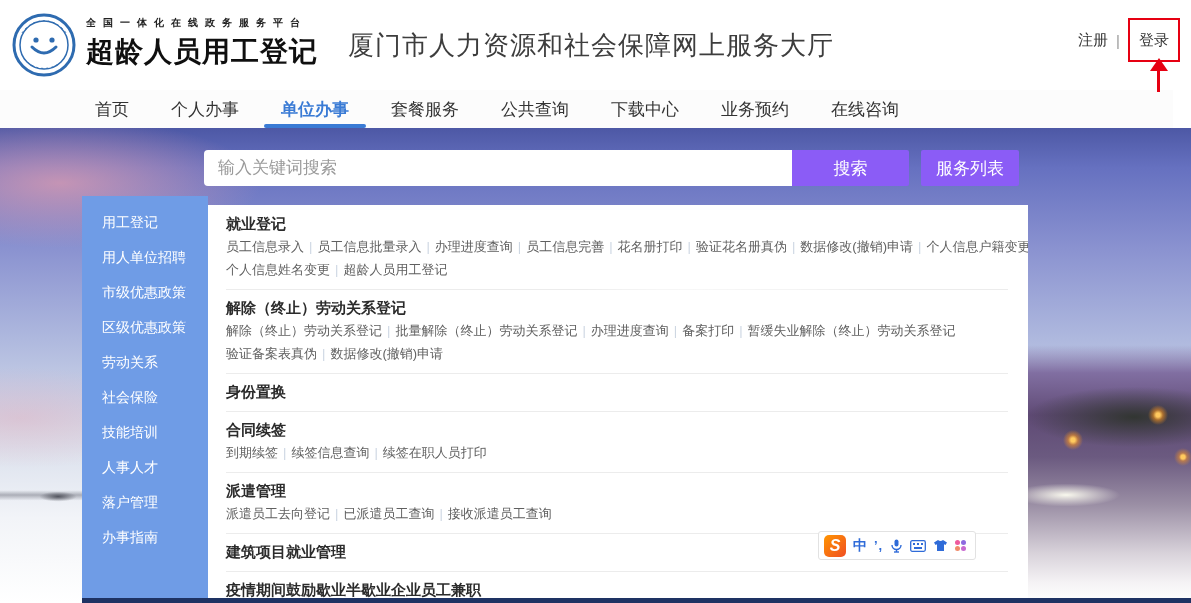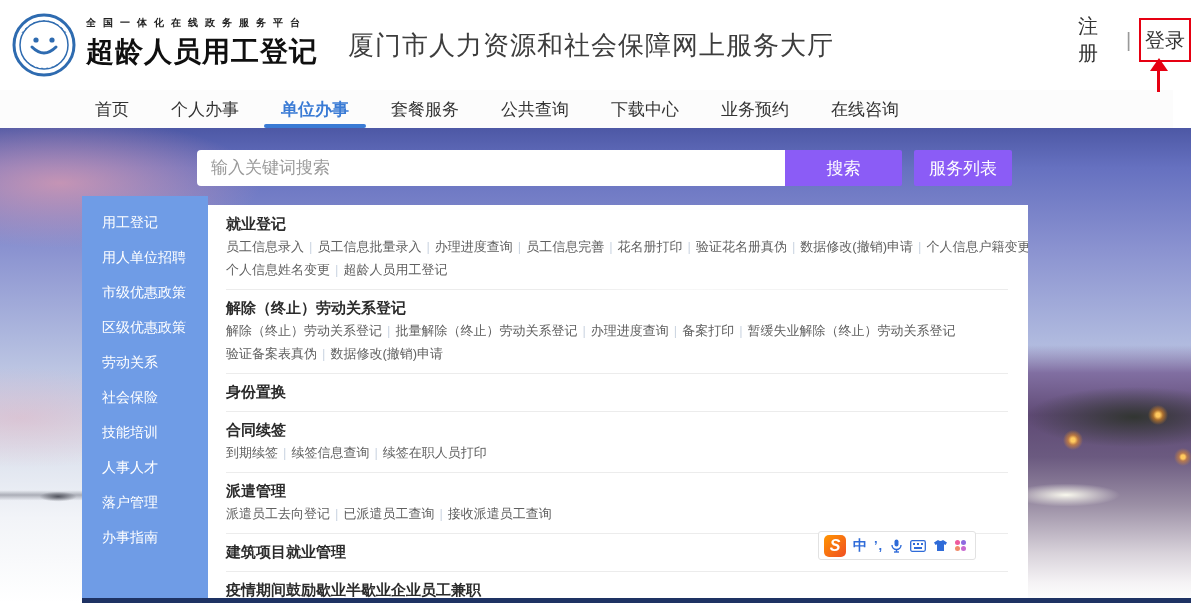--- a/index.html
+++ b/index.html
@@ -9,21 +9,21 @@
     background:#fff; font-family:"Liberation Sans","DejaVu Sans",sans-serif;
     margin:0 auto;
   }
   
   .header { position:absolute; top:0; left:0; width:1191px; height:90px; background:#fff; z-index:5; }
   .logo { position:absolute; left:12px; top:13px; width:64px; height:64px; }
   .brand { position:absolute; left:86px; top:16px; }
   .brand-small { font-size:10px; font-weight:bold; color:#222; letter-spacing:7px; font-family:"Liberation Sans",sans-serif; white-space:nowrap; }
   .brand-big { margin-top:3px; font-size:28px; font-weight:bold; color:#0f0f0f; letter-spacing:1px; font-family:"DejaVu Serif","Liberation Serif",serif; white-space:nowrap; }
   .site-title { position:absolute; left:348px; top:28px; font-size:26px; color:#3d3d3d; letter-spacing:1px; white-space:nowrap; }
-  .auth { position:absolute; left:1078px; top:18px; height:44px; display:flex; align-items:center; font-size:20px; color:#333; z-index:6; }
+  .auth { position:absolute; left:1078px; top:18px; height:44px; display:flex; align-items:center; font-size:15px; color:#333; z-index:6; }
   .auth-sep { margin:0 8px; color:#999; }
   .login-box { border:2px solid #e60012; width:52px; height:44px; display:flex; align-items:center; justify-content:center; }
   .arrow-line { position:absolute; left:1157px; top:70px; width:3px; height:22px; background:#e60012; z-index:6; }
   .arrow-head { position:absolute; left:1150px; top:58px; width:0; height:0; border-left:9px solid transparent; border-right:9px solid transparent; border-bottom:13px solid #e60012; z-index:6; }
   
   .navbar { position:absolute; top:90px; left:0; width:1173px; height:38px; background:#fcfcfc; z-index:5; }
   .nav-items { display:flex; align-items:stretch; height:100%; padding-left:95px; gap:42px; }
   .nav-item { position:relative; display:flex; align-items:center; font-size:17px; color:#333; cursor:pointer; white-space:nowrap; }
   .nav-item.active { color:#3a7bd5; font-weight:bold; }
   .nav-item.active::after { content:""; position:absolute; left:50%; transform:translateX(-50%); bottom:0; width:102px; height:4px; background:#3a7bd5; border-radius:2px; }
@@ -43,21 +43,21 @@
       radial-gradient(ellipse 75px 16px at 38px 150px, rgba(255,255,242,.95), rgba(255,255,242,0) 72%),
       radial-gradient(ellipse 150px 42px at 65% 72px, rgba(42,50,38,.85), rgba(42,50,38,0) 72%),
       linear-gradient(180deg, rgba(118,95,150,0) 0px, rgba(118,95,150,.85) 28px, #5f4a75 70px, #6b5a80 112px, #9b8fa5 160px, #d8d2da 208px, #f5f3f5 238px, #ffffff 258px);
   }
   .bg-bridge { position:absolute; left:0; top:487px; width:82px; height:16px;
     background-image:
       radial-gradient(ellipse 26px 7px at 58px 60%, rgba(58,60,70,.8), rgba(58,60,70,0) 72%),
       linear-gradient(180deg, rgba(108,110,122,0) 20%, rgba(108,110,122,.5) 50%, rgba(108,110,122,0) 85%);
   }
   
-  .search-row { position:absolute; left:197px; top:150px; width:815px; height:36px; z-index:4; }
+  .search-row { position:absolute; left:204px; top:150px; width:815px; height:36px; z-index:4; }
   .search-input { position:absolute; left:0; top:0; width:588px; height:36px; border:none; outline:none; border-radius:4px 0 0 4px; padding:0 14px; font-size:17px; color:#333; font-family:inherit; }
   .search-input::placeholder { color:#9a9a9a; }
   .btn { position:absolute; top:0; height:36px; background:#8b5cf6; color:#fff; border:none; font-size:17px; font-family:inherit; cursor:pointer; border-radius:2px; }
   .btn-search { left:588px; width:117px; border-radius:0 2px 2px 0; }
   .btn-list { left:717px; width:98px; }
   
   .sidebar { position:absolute; left:82px; top:196px; width:126px; height:407px; background:#6f9ce6; z-index:3; padding-top:9px; }
   .sidebar-item { height:35px; line-height:35px; padding-left:20px; color:#fff; font-size:14px; cursor:pointer; white-space:nowrap; }
   
   .panel { position:absolute; left:208px; top:196px; width:820px; height:407px; background:#fff; z-index:3; padding:1px 20px 0 18px; overflow:hidden;margin-top:9px; }

